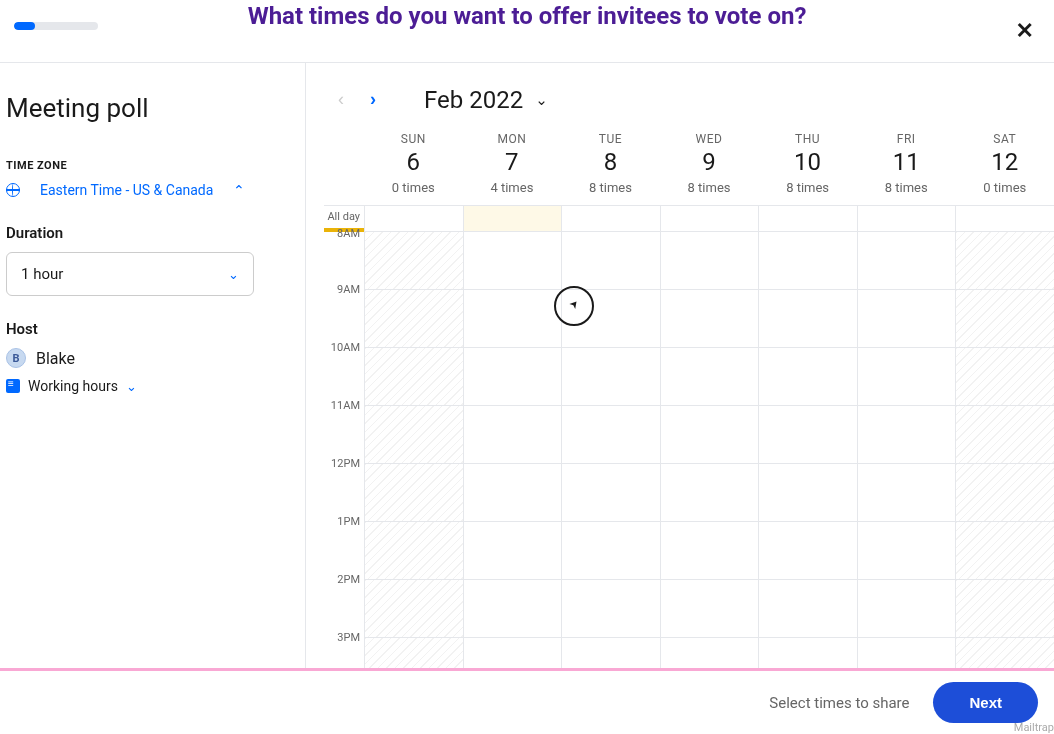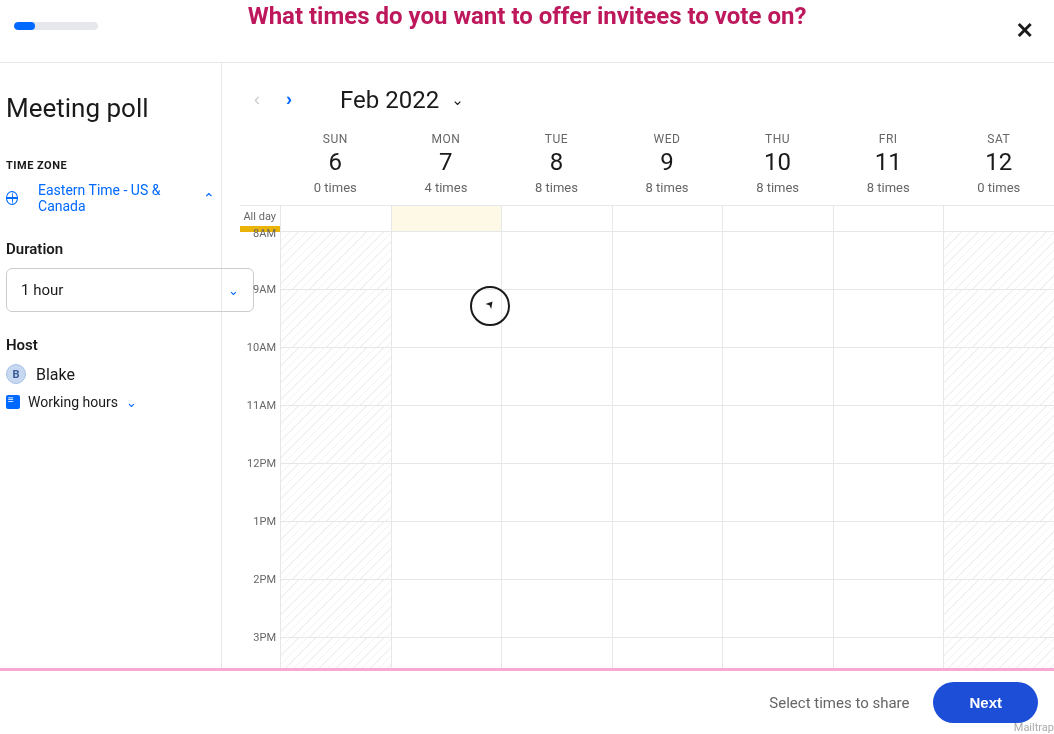--- a/index.html
+++ b/index.html
@@ -3,27 +3,27 @@
 <meta charset="utf-8">
 <style>
 * { margin: 0; padding: 0; box-sizing: border-box; }
 body { font-family: -apple-system, BlinkMacSystemFont, "Segoe UI", Roboto, Helvetica, Arial, sans-serif; background: #fff; color: #1a1a1a; overflow: hidden; }
 .app { width: 1054px; height: 734px; position: relative; display: flex; flex-direction: column; }
 
 
 .header { position: relative; height: 62px; padding: 0 20px; }
 .progress { position: absolute; left: 14px; top: 22px; width: 84px; height: 8px; background: #e5e7eb; border-radius: 999px; overflow: hidden; }
 .progress-fill { height: 100%; width: 25%; background: #0069ff; border-radius: 999px; }
-.header-title { text-align: center; font-weight: 700; font-size: 24px; color: #be185d; padding-top: 0; line-height: 1.35; }
+.header-title { text-align: center; font-weight: 700; font-size: 24px; color: #4c1d95; padding-top: 0; line-height: 1.35; }
 .close-btn { position: absolute; right: 20px; top: 18px; font-size: 22px; font-weight: 700; cursor: pointer; color: #1a1a1a; background: none; border: none; }
 .header-divider { border-top: 1px solid #e5e7eb; }
 
 
 .main { flex: 1; display: flex; overflow: hidden; }
-.sidebar { width: 222px; border-right: 1px solid #e5e7eb; padding: 30px 6px 6px 6px; }
+.sidebar { width: 306px; border-right: 1px solid #e5e7eb; padding: 30px 6px 6px 6px; }
 .sidebar h1 { font-size: 26px; font-weight: 400; color: #1a1a1a; margin-bottom: 36px; padding-left: 0; }
 .label { font-size: 11px; letter-spacing: 0.5px; color: #1a1a1a; font-weight: 700; margin-bottom: 10px; }
 .tz-row { display: flex; align-items: center; gap: 20px; color: #0069ff; font-size: 14px; margin-bottom: 26px; cursor: pointer; }
 .globe { width: 14px; height: 14px; border: 1.5px solid #0069ff; border-radius: 50%; position: relative; }
 .globe::before { content:''; position:absolute; left:5px; top:-1px; bottom:-1px; width:2px; border-left:1.5px solid #0069ff; border-radius:50%; }
 .globe::after { content:''; position:absolute; top:5px; left:-1px; right:-1px; height:1.5px; background:#0069ff; }
 
 .field-label { font-size: 15px; color: #1a1a1a; font-weight: 600; margin-bottom: 10px; }
 .select { width: 248px; border: 1px solid #ccc; border-radius: 6px; padding: 12px 14px; font-size: 15px; display:flex; justify-content: space-between; align-items:center; cursor: pointer; margin-bottom: 24px; }
 .chev { color: #0069ff; font-size: 13px; }
@@ -44,21 +44,21 @@
 .month-chev { font-size: 15px; color:#1a1a1a; }
 
 .day-header { display:flex; padding-left: 40px; }
 .day-col-h { flex:1; text-align:center; }
 .dow { font-size: 12px; color: #666; letter-spacing: 0.5px;}
 .dnum { font-size: 24px; font-weight: 400; color: #1a1a1a; margin: 2px 0 4px; }
 .dtimes { font-size: 13px; color: #666; margin-bottom: 10px;}
 
 .grid-wrap { flex:1; display:flex; border-top: 1px solid #e5e7eb; overflow:hidden;}
 .time-col { width: 40px; position:relative; }
-.allday { height: 26px; font-size: 11px; color:#666; text-align:right; padding-right:4px; padding-top:4px; border-bottom:6px solid #eab308;}
+.allday { height: 26px; font-size: 11px; color:#666; text-align:right; padding-right:4px; padding-top:4px; border-bottom:4px solid #eab308;}
 .time-label { height: 58px; font-size: 11px; color:#666; text-align:right; padding-right:4px; position:relative; top:-7px;}
 .time-label:first-of-type { top:-5px; }
 
 .days-grid { flex:1; display:flex; position:relative;}
 .day-col { flex:1; border-left: 1px solid #e5e7eb; }
 .allday-cell { height: 26px; border-bottom:1px solid #e5e7eb;}
 .allday-cell.today { background: #fef9e7; }
 .hour-cell { height: 58px; border-bottom: 1px solid #e5e7eb; }
 .hour-cell.off { background-image: repeating-linear-gradient(135deg, #f2f2f2 0, #f2f2f2 1px, #fff 1px, #fff 6px); }
 

